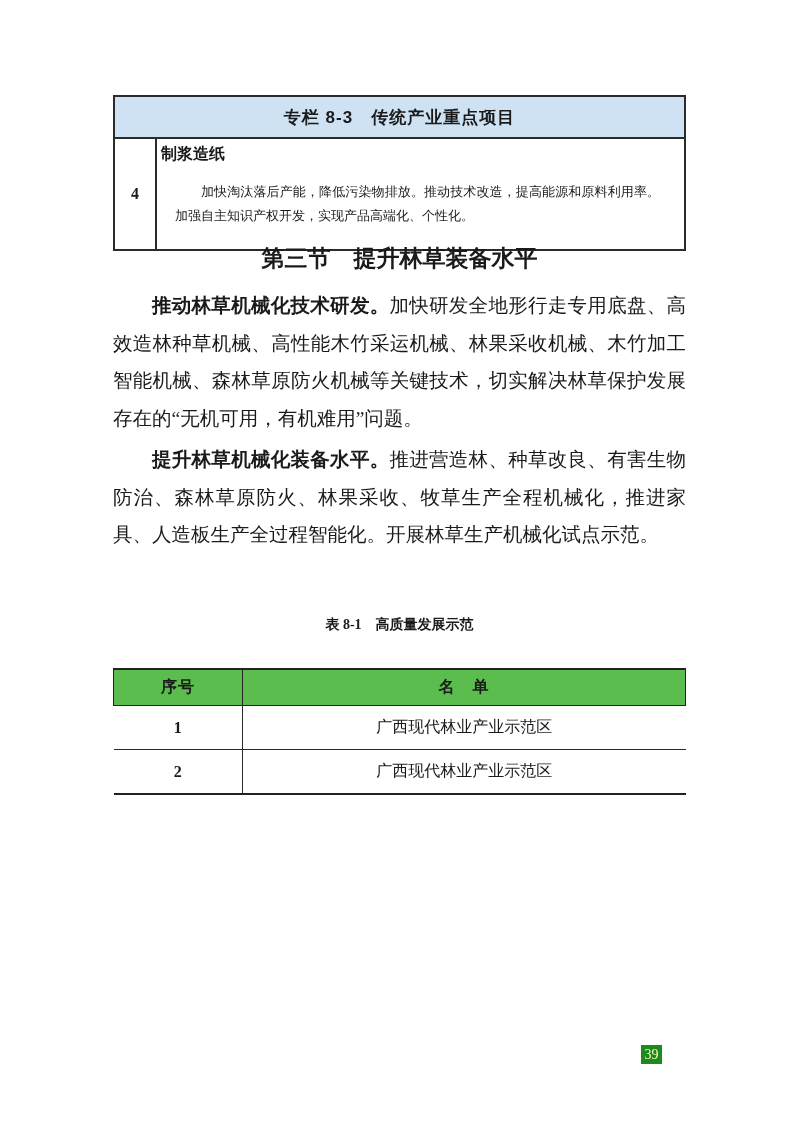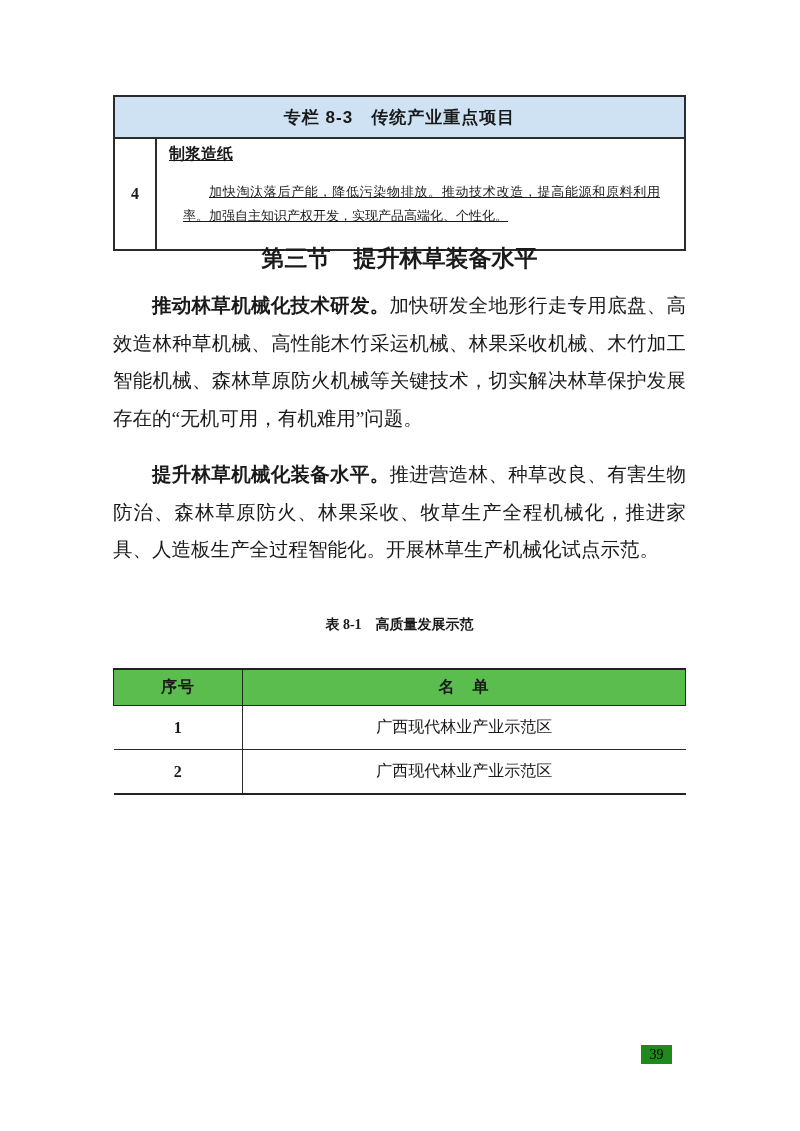--- a/index.html
+++ b/index.html
@@ -29,21 +29,21 @@
     padding: 9px 12px 8px;
     letter-spacing: 1px;
   }
   .box-table .box-row { display: flex; }
   .box-table .box-cell-no {
     width: 40px; flex: 0 0 40px;
     border-right: 2px solid #2b2b2b;
     display: flex; align-items: center; justify-content: center;
     font-weight: bold; font-size: 16px;
   }
-  .box-table .box-cell-body { flex: 1; padding: 3px 10px 7px 12px; text-decoration: underline; }
+  .box-table .box-cell-body { flex: 1; padding: 3px 10px 7px 4px; }
   .box-table .box-row-title {
     font-family: "Liberation Sans", "DejaVu Sans", sans-serif;
     font-weight: bold; font-size: 16px; line-height: 24px;
   }
   .box-table .box-row-text {
     font-size: 13px; line-height: 24px;
     text-align: justify; text-indent: 2em; margin: 14px;
   }
 
   
@@ -57,21 +57,21 @@
 
   
   .body-text { top: 287px; }
   .body-text p {
     margin: 0;
     font-size: 19.5px;
     line-height: 37.5px;
     text-align: justify;
     text-indent: 2em;
   }
-  .body-text p + p { margin-top: 19px; }
+  .body-text p + p { margin-top: 4px; }
   .body-text .lead { font-weight: bold; }
 
   
   .table-caption {
     top: 616px;
     text-align: center;
     font-family: Liberation Serif, serif;
     font-weight: bold;
     font-size: 14px;
   }
@@ -91,23 +91,23 @@
     height: 41px; text-align: center; vertical-align: middle;
     font-size: 16px;
     border-bottom: 1.5px solid #2b2b2b;
   }
   .demo-table td.col-no { border-right: 1.5px solid #2b2b2b; font-weight: bold; }
   .demo-table tr:last-child td { border-bottom: 2px solid #222; }
 
   
   .page-badge {
     position: absolute; left: 641px; top: 1045px;
-    width: 31px; height: 19px;
+    width: 21px; height: 19px;
     background: #1e8a1c;
-    color: #000000;
+    color: #fef9c3;
     font-size: 14px; line-height: 19px;
     text-align: center;
   }
 </style>
 </head>
 <body>
 
 <div class="content box-table">
   <div class="box-header">专栏 8-3　传统产业重点项目</div>
   <div class="box-row">

